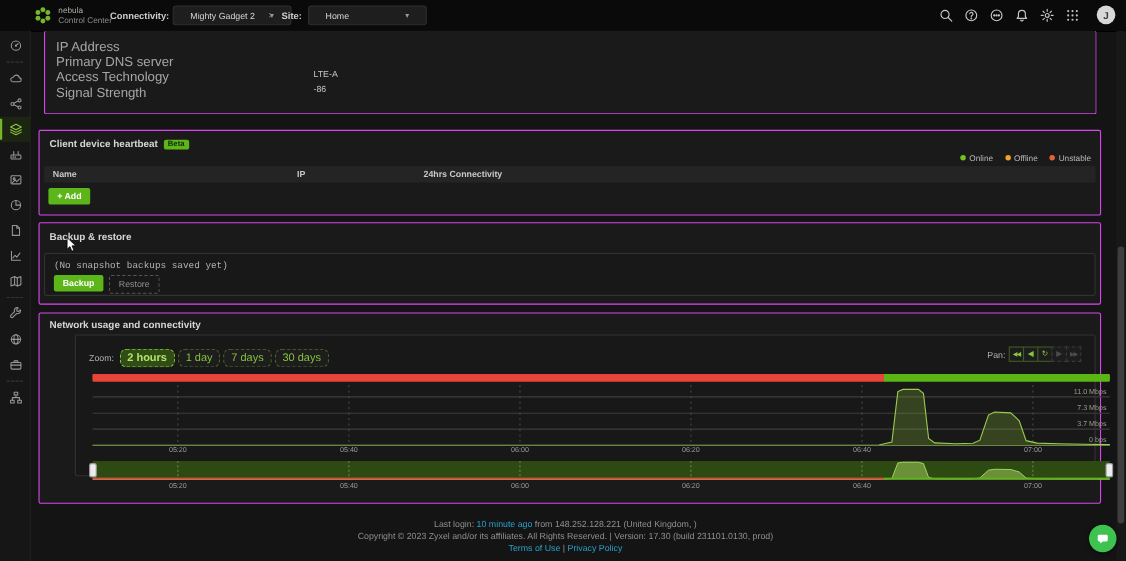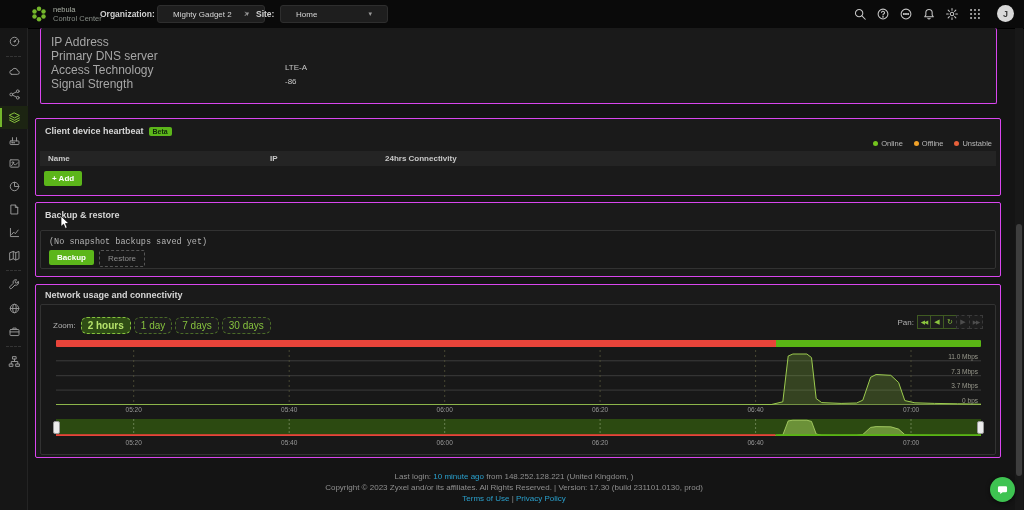--- a/index.html
+++ b/index.html
@@ -87,21 +87,21 @@
             <circle cx="8" cy="12.6" r="2"></circle>
             <circle cx="4" cy="10.3" r="2"></circle>
             <circle cx="4" cy="5.7" r="2"></circle>
           </g>
           <circle cx="8" cy="8" r="1.7" fill="#0a0a0a"></circle>
         </svg></div>
     <div class="brand">
       <div>nebula</div>
       <div class="b2">Control Center</div>
     </div>
-    <div class="tb-label" style="left:100px">Organization:</div>
+    <div class="tb-label" style="left:100px">Connectivity:</div>
     <div class="dd" style="left:157px;width:76px">
       <span>Mighty Gadget 2</span>
       <span class="caret">▾</span>
     </div>
     <div class="tb-chev" style="left:244px">›</div>
     <div class="tb-label" style="left:256px">Site:</div>
     <div class="dd" style="left:280px;width:76px">
       <span>Home</span>
       <span class="caret">▾</span>
     </div>
@@ -326,21 +326,21 @@
     <div class="ptitle">Backup &amp; restore</div>
     <div class="inner" style="top:27px;height:39px;">
       <div class="empty-text">(No snapshot backups saved yet)</div>
       <button class="btn-green btn-backup">Backup</button>
       <button class="btn-restore">Restore</button>
     </div>
   </div>
 
   <div class="panel" style="left:35px;top:284px;width:966px;height:174px;">
     <div class="ptitle" style="top:5px">Network usage and connectivity</div>
-    <div class="inner" style="top:19px;height:151px;">
+    <div class="inner" style="top:19px;height:129px;margin-left:28px;">
       <div class="zoom-row">
         <span>Zoom:</span>
         <span id="zoom-btns" style="display:flex;gap:3px">
             <button class="zbtn sel">2 hours</button>
             <button class="zbtn">1 day</button>
             <button class="zbtn">7 days</button>
             <button class="zbtn">30 days</button>
           </span>
       </div>
       <div class="pan-row">

